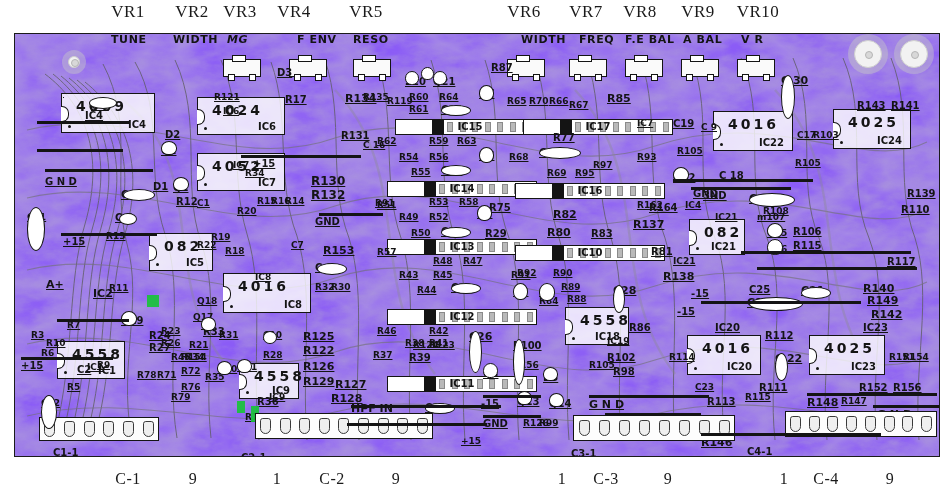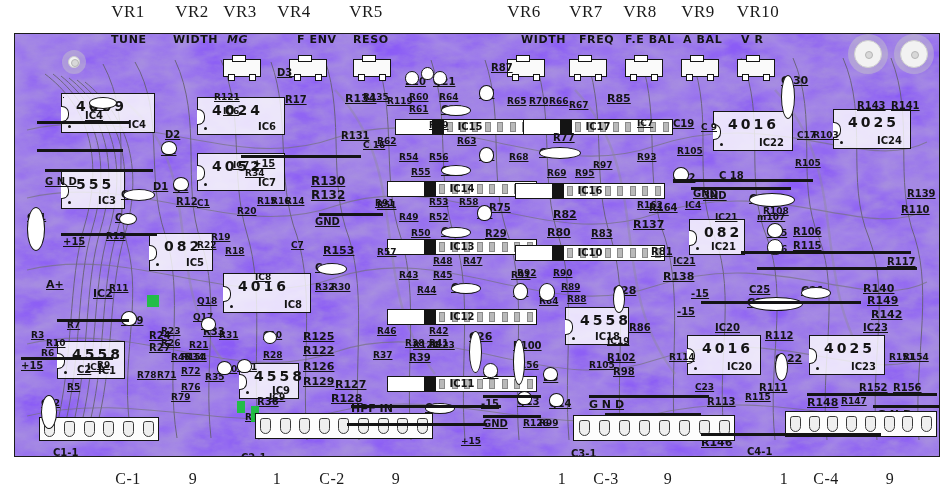--- a/index.html
+++ b/index.html
@@ -232,26 +232,20 @@
         <div class="trim" style="left: 722px; top: 25px; width: 36px; height: 16px;">
           <span class="top"></span>
           <span class="lg"></span>
           <span class="rg"></span>
         </div>
         <div class="dip" style="left: 46px; top: 59px; width: 92px; height: 38px;">
           <span class="notch"></span>
           <span class="pin1"></span>
           <span class="ptype">4069</span>
           <span class="pref">IC4</span>
-        </div>
-        <div class="dip" style="left: 46px; top: 137px; width: 62px; height: 36px;">
-          <span class="notch"></span>
-          <span class="pin1"></span>
-          <span class="ptype">555</span>
-          <span class="pref">IC3</span>
         </div>
         <div class="dip" style="left: 134px; top: 199px; width: 62px; height: 36px;">
           <span class="notch"></span>
           <span class="pin1"></span>
           <span class="ptype">082</span>
           <span class="pref">IC5</span>
         </div>
         <div class="dip" style="left: 42px; top: 307px; width: 66px; height: 36px;">
           <span class="notch"></span>
           <span class="pin1"></span>
@@ -495,21 +489,21 @@
         <div class="sk u" style="left: 178px; top: 279px; font-size: 9px;">Q17</div>
         <div class="sk u" style="left: 182px; top: 263px; font-size: 9px;">Q18</div>
         <div class="sk u" style="left: 390px; top: 43px; font-size: 10px;">220</div>
         <div class="sk u" style="left: 418px; top: 43px; font-size: 10px;">Q21</div>
         <div class="sk u" style="left: 394px; top: 59px; font-size: 9px;">R60</div>
         <div class="sk u" style="left: 424px; top: 59px; font-size: 9px;">R64</div>
         <div class="sk u" style="left: 394px; top: 71px; font-size: 9px;">R61</div>
         <div class="sk u" style="left: 426px; top: 71px; font-size: 10px;">C15</div>
         <div class="sk u" style="left: 464px; top: 55px; font-size: 10px;">Q7</div>
         <div class="sk u" style="left: 362px; top: 103px; font-size: 9px;">R62</div>
-        <div class="sk u" style="left: 414px; top: 87px; font-size: 9px;">R59</div>
+        <div class="sk u" style="left: 414px; top: 103px; font-size: 9px;">R59</div>
         <div class="sk u" style="left: 442px; top: 103px; font-size: 9px;">R63</div>
         <div class="sk u" style="left: 384px; top: 119px; font-size: 9px;">R54</div>
         <div class="sk u" style="left: 414px; top: 119px; font-size: 9px;">R56</div>
         <div class="sk u" style="left: 396px; top: 134px; font-size: 9px;">R55</div>
         <div class="sk u" style="left: 426px; top: 132px; font-size: 10px;">C14</div>
         <div class="sk u" style="left: 464px; top: 117px; font-size: 10px;">Q6</div>
         <div class="sk u" style="left: 362px; top: 167px; font-size: 9px;">R51</div>
         <div class="sk u" style="left: 414px; top: 164px; font-size: 9px;">R53</div>
         <div class="sk u" style="left: 444px; top: 164px; font-size: 9px;">R58</div>
         <div class="sk u" style="left: 384px; top: 179px; font-size: 9px;">R49</div>

